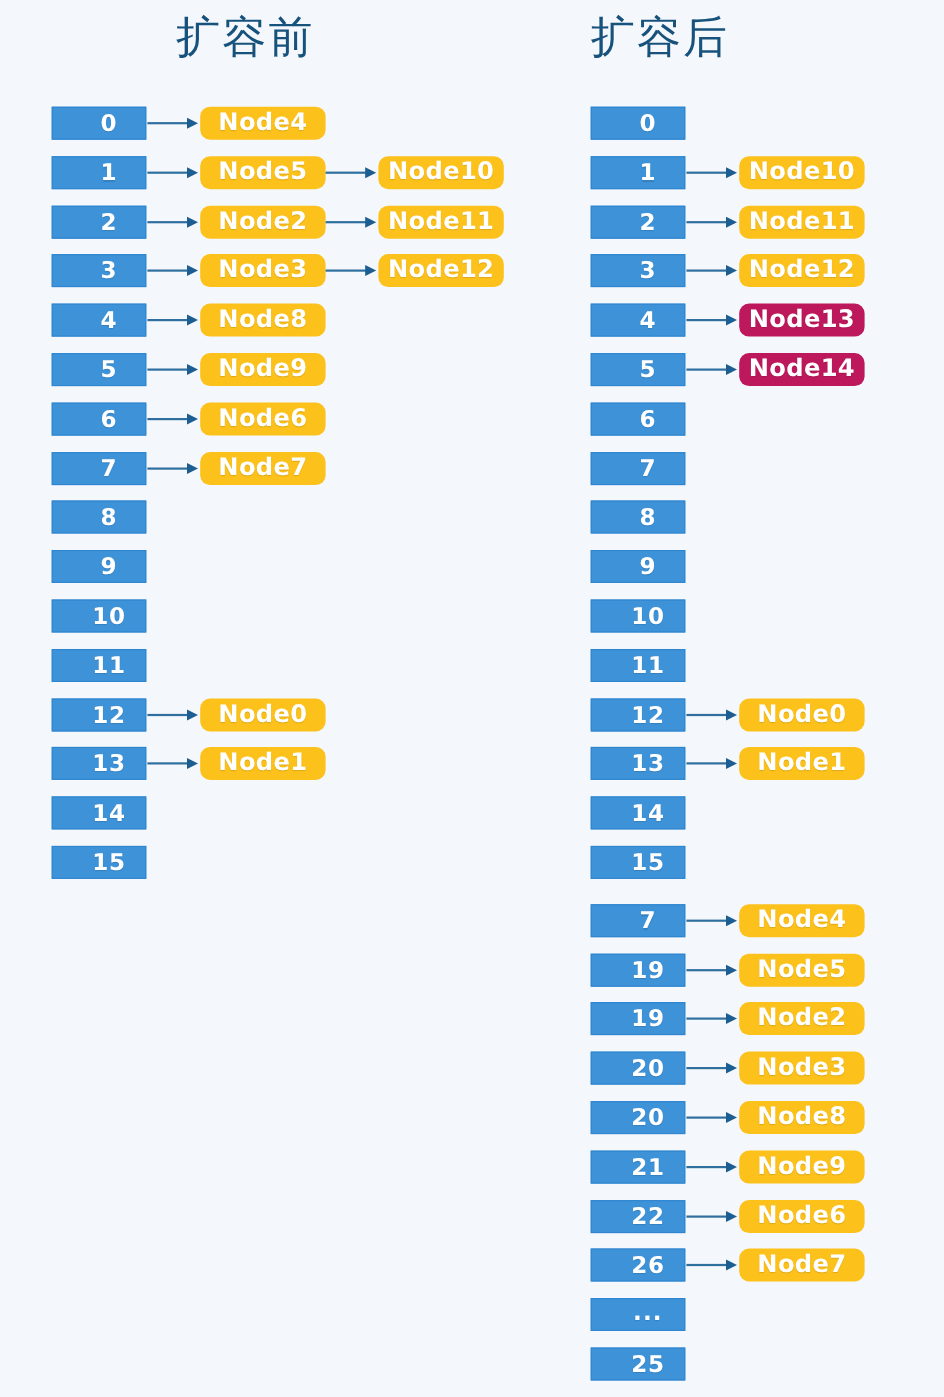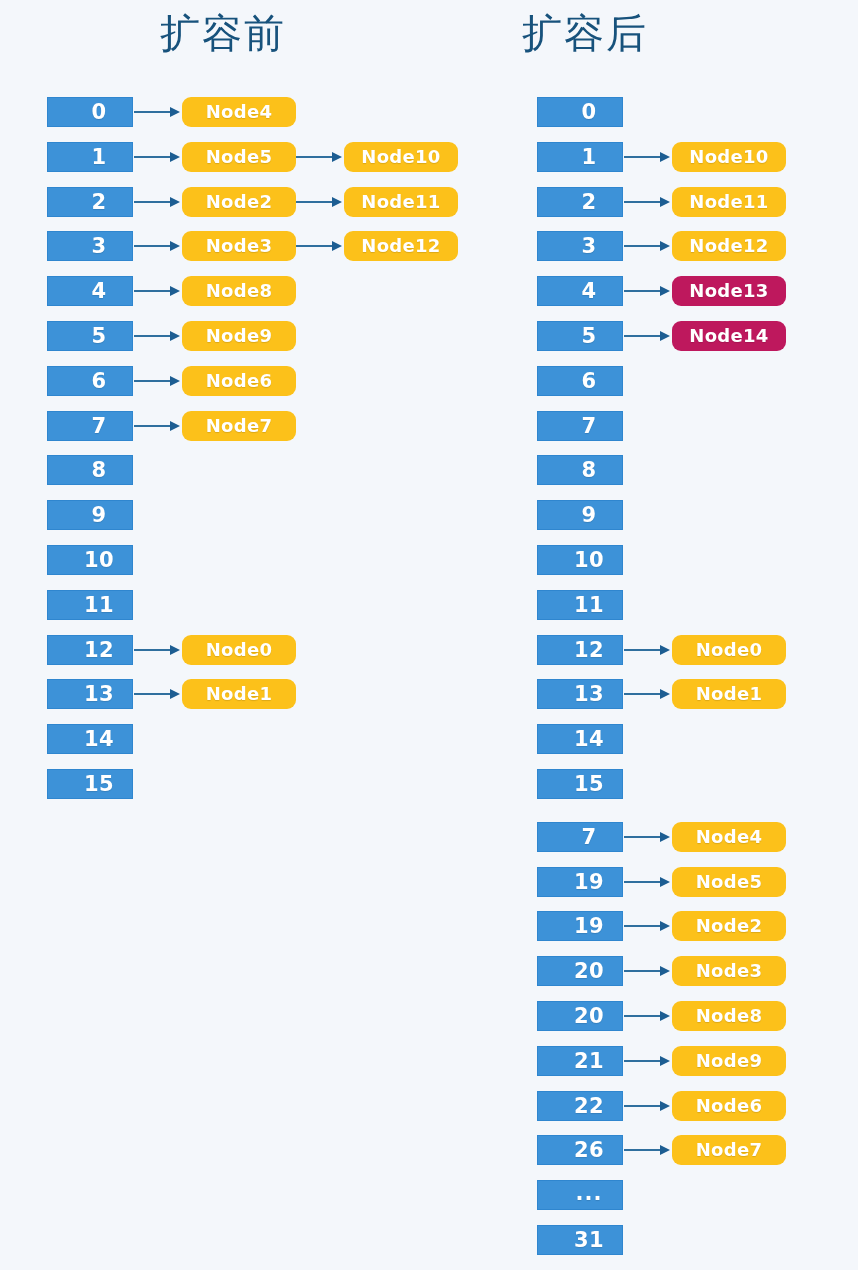--- a/index.html
+++ b/index.html
@@ -33,21 +33,21 @@
     position: absolute;
     top: 6px;
     font-family: "DejaVu Sans", "Liberation Sans", sans-serif;
     font-size: 40px;
     font-weight: 400;
     color: #17527c;
     letter-spacing: 2px;
     white-space: nowrap;
   }
   .col-title.left-title  { left: 160px; }
-  .col-title.right-title { left: 32px; }
+  .col-title.right-title { left: 47px; }
 
   .rows { position: absolute; top: 0; left: 0; }
 
   .row {
     position: absolute;
     height: 32px;
     display: block;
   }
 
   
@@ -77,21 +77,21 @@
   }
 
   
   .node {
     position: absolute;
     height: 30px;
     width: 114px;
     border-radius: 9px;
     background: #fcc11a;
     color: #ffffff;
-    font-size: 18px;
+    font-size: 22px;
     font-weight: bold;
     line-height: 30px;
     text-align: center;
     letter-spacing: 0.3px;
     text-shadow: 0 1px 1px rgba(0,0,0,0.13);
     box-sizing: border-box;
   }
   .node.purple { background: #be185d; }
 
   .node.lvl1 { left: 135px; top: 0; }
@@ -397,18 +397,18 @@
           <div class="arrow a1">
             <div class="shaft"></div>
             <div class="head"></div>
           </div>
           <div class="node lvl1">Node7</div>
         </div>
         <div class="row" style="left: 47px; top: 1180.2px;">
           <div class="bucket dots">...</div>
         </div>
         <div class="row" style="left: 47px; top: 1225px;">
-          <div class="bucket">31</div>
+          <div class="bucket">25</div>
         </div>
       </div>
   </div>
 
 </div>
 
 </body></html>

